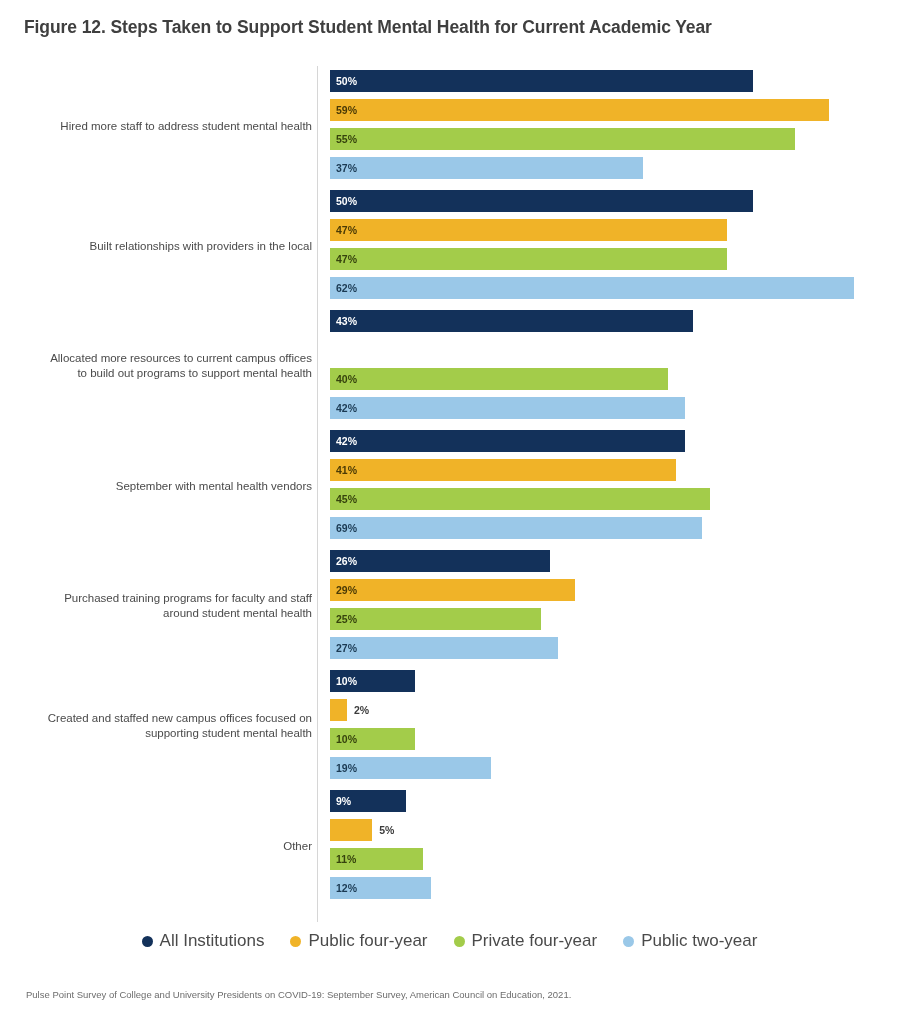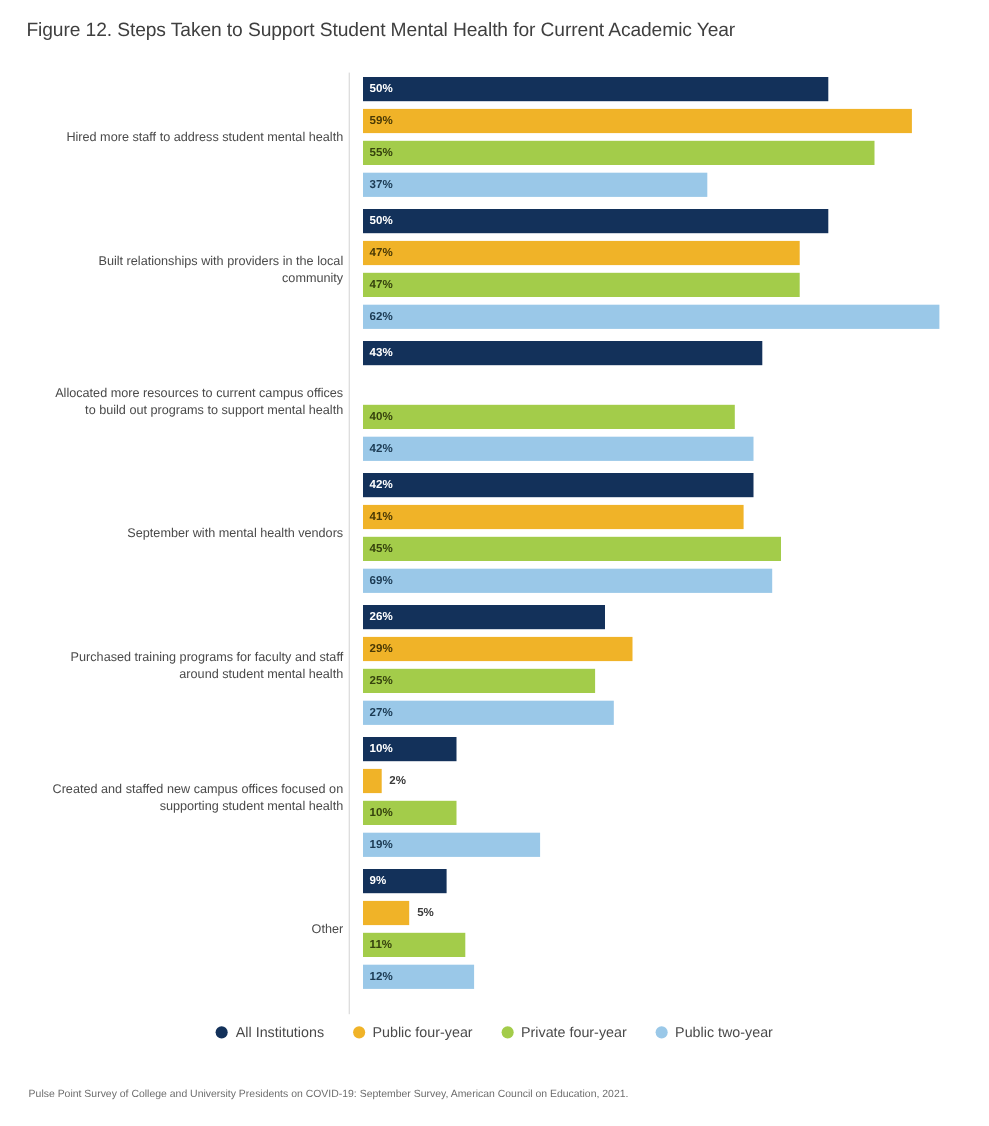--- a/index.html
+++ b/index.html
@@ -21,21 +21,21 @@
     height: 1024px;
     box-sizing: border-box;
   }
 
   
   .chart-title {
     position: absolute;
     left: 24px;
     top: 17px;
     font-size: 17.5px;
-    font-weight: normal;
+    font-weight: bold;
     color: #3f3f3f;
     letter-spacing: -0.1px;
     white-space: nowrap;
   }
 
   
   .plot-area {
     position: absolute;
     left: 0px;
     top: 66px;
@@ -115,21 +115,21 @@
     align-items: center;
     gap: 7px;
   }
   .legend-swatch {
     width: 11px;
     height: 11px;
     border-radius: 50%;
     display: inline-block;
   }
   .legend-text {
-    font-size: 13px;
+    font-size: 17px;
     color: #4a4a4a;
   }
 
   
   .source-note {
     position: absolute;
     left: 26px;
     top: 989px;
     font-size: 9.5px;
     color: #6d6d6d;
@@ -163,21 +163,20 @@
             <span class="bar-value inside v-s2">55%</span>
           </div>
           <div class="bar-row" style="top: 91px; width: 312.65px;">
             <div class="bar" style="width: 312.65px; background: rgb(154, 200, 232);"></div>
             <span class="bar-value inside v-s3">37%</span>
           </div>
         </div>
         <div class="group" style="top: 120px;">
           <div class="group-label">
             <div>Built relationships with providers in the local</div>
-            <div>community</div>
           </div>
           <div class="bar-row" style="top: 4px; width: 422.5px;">
             <div class="bar" style="width: 422.5px; background: rgb(19, 49, 90);"></div>
             <span class="bar-value inside v-s0">50%</span>
           </div>
           <div class="bar-row" style="top: 33px; width: 397.15px;">
             <div class="bar" style="width: 397.15px; background: rgb(240, 179, 40);"></div>
             <span class="bar-value inside v-s1">47%</span>
           </div>
           <div class="bar-row" style="top: 62px; width: 397.15px;">

